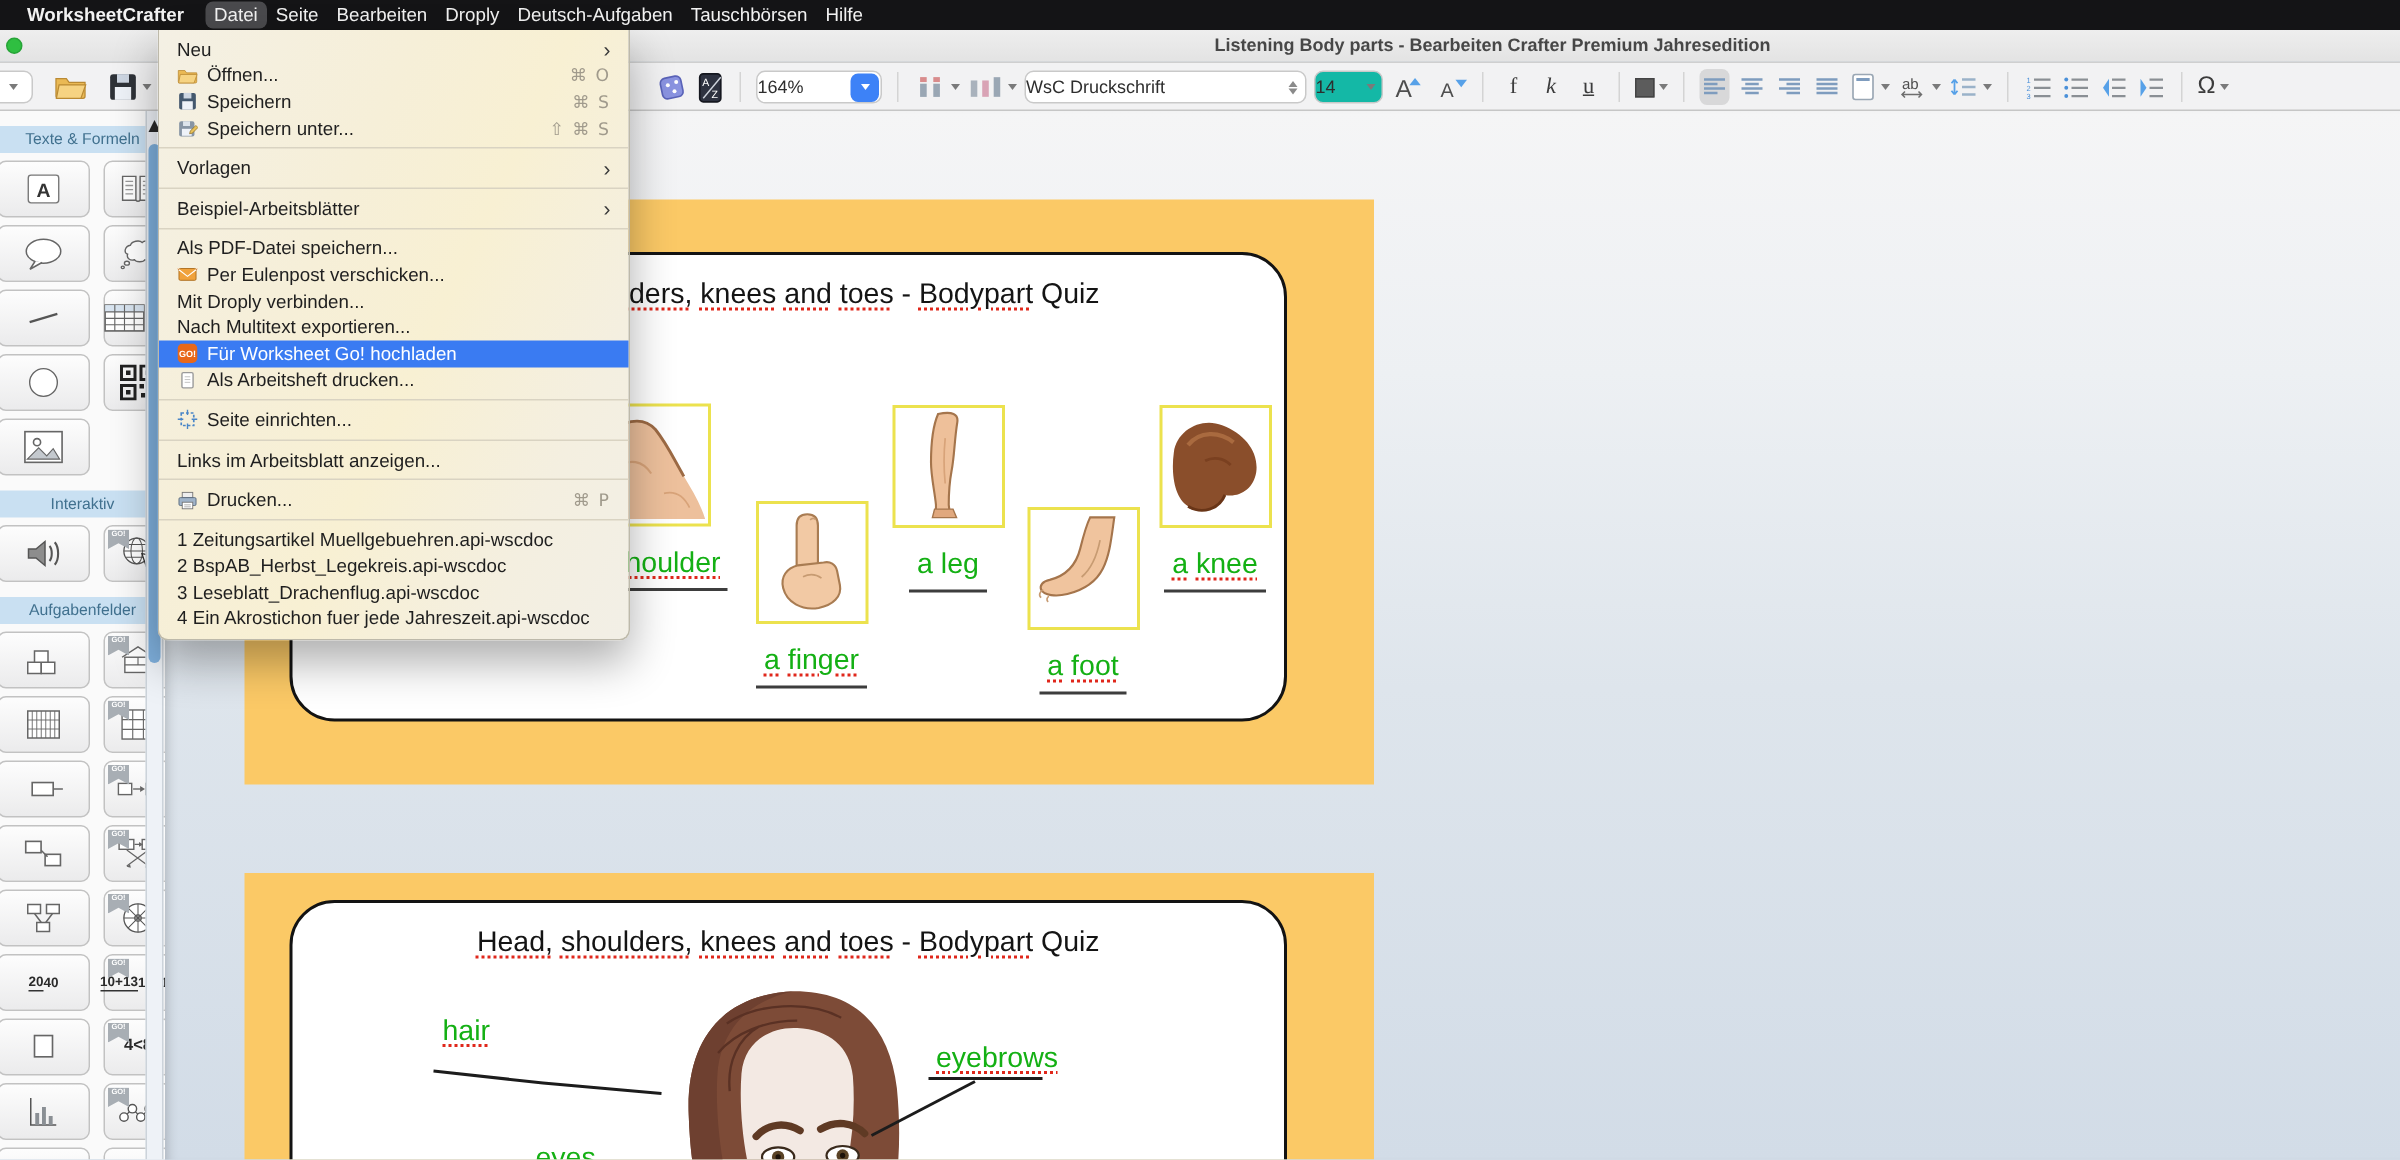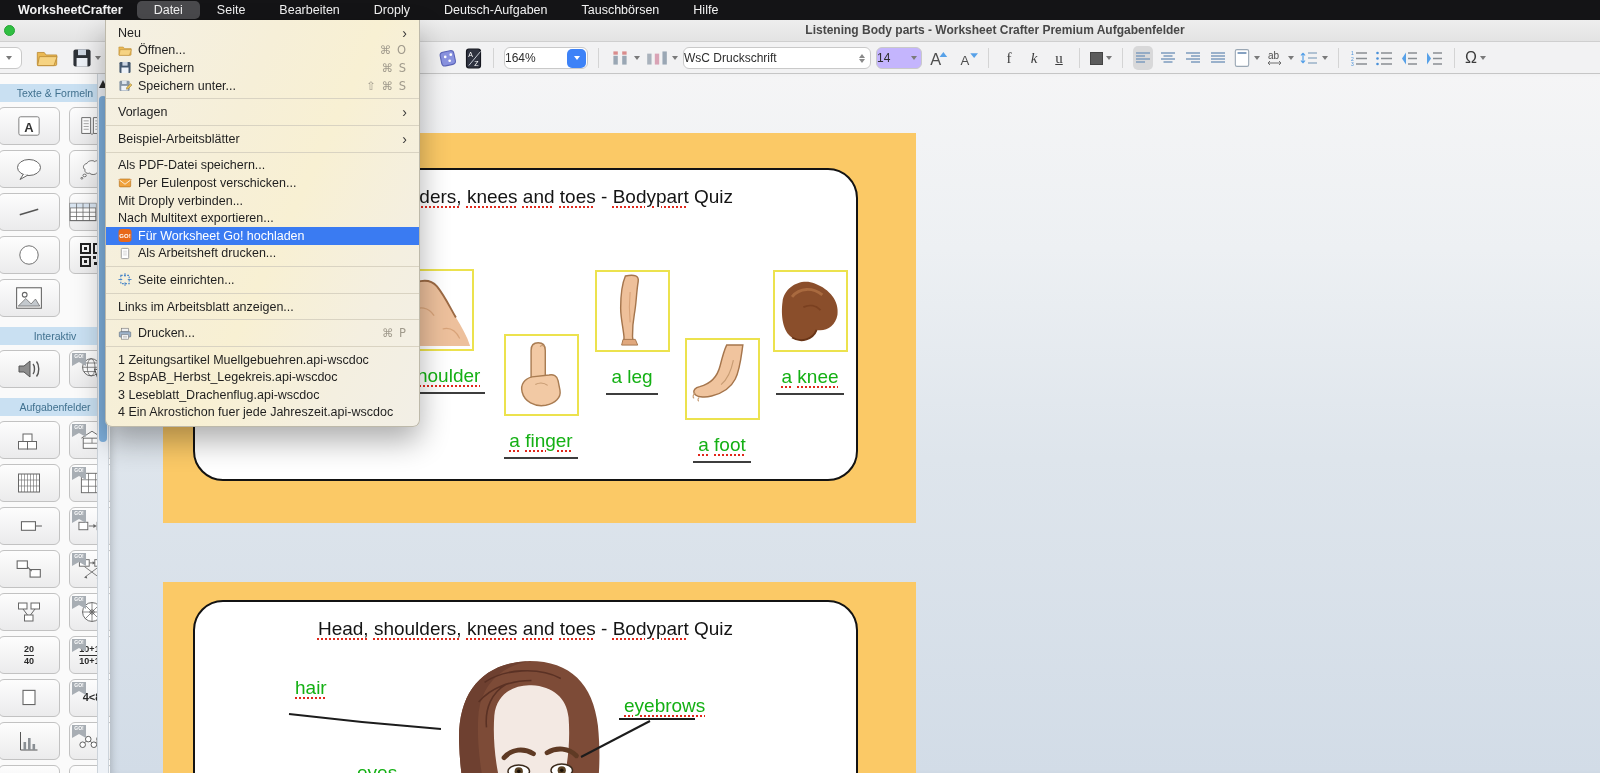--- a/index.html
+++ b/index.html
@@ -3,21 +3,21 @@
 <meta charset="utf-8">
 <style>
 *{margin:0;padding:0;box-sizing:border-box}
 html,body{width:1600px;height:773px;overflow:hidden}
 body{font-family:"Liberation Sans","DejaVu Sans",sans-serif;background:#d2dce7}
 #app{position:relative;width:1600px;height:773px;overflow:hidden}
 
 
 .menubar{position:absolute;top:0;left:0;right:0;height:20px;background:#141416;display:flex;align-items:center;color:#f2f2f2;font-size:12.5px;padding-left:10px;z-index:60}
 .mb-app{font-weight:bold;margin-right:6px;padding:19px 8px}
-.mb-item{padding:2px 17px;border-radius:5px;white-space:nowrap}
+.mb-item{padding:2px 6px;border-radius:5px;white-space:nowrap}
 .mb-item.active{background:#4a4a4d}
 
 
 .titlebar{position:absolute;top:20px;left:0;right:0;height:22px;background:linear-gradient(#eeeeee,#e3e3e3);border-bottom:1px solid #cfcfcf;z-index:10}
 .traffic{position:absolute;left:4px;top:5px;width:11px;height:11px;border-radius:50%;background:#2fbf41;border:1px solid #27a437}
 .win-title{position:absolute;left:390px;right:0;top:0;text-align:center;font-size:12px;font-weight:bold;color:#474747;line-height:21px}
 
 
 .toolbar{position:absolute;top:42px;left:0;right:0;height:32px;background:#f2f2f3;border-bottom:1px solid #c6c6c6;z-index:10}
 .tb-left{position:absolute;left:-8px;top:4px;display:flex;align-items:center;gap:13px}
@@ -28,40 +28,40 @@
 .chev{width:0;height:0;border-left:3.5px solid transparent;border-right:3.5px solid transparent;border-top:4px solid #7a7a7a;margin-left:3px}
 .tb-field{display:flex;align-items:center;background:#fff;border:1px solid #c9c9c9;border-radius:6px;height:22px;font-size:12px;color:#2e2e2e;padding-left:0}
 .zoom-field{width:84px}
 .zoom-btn{margin-left:auto;margin-right:1px;width:19px;height:19px;background:#3d82f7;border-radius:5px;display:flex;align-items:center;justify-content:center}
 .zoom-btn .chev{border-top-color:#fff;margin:0}
 .font-field{width:188px}
 .stepper{margin-left:auto;margin-right:5px;display:flex;flex-direction:column;gap:1px}
 .stepper i{width:0;height:0;border-left:3px solid transparent;border-right:3px solid transparent}
 .stepper .up{border-bottom:4px solid #8a8a8a}
 .stepper .dn{border-top:4px solid #8a8a8a}
-.size-field{width:46px;background:#c4b5fd}
+.size-field{width:46px;background:#14b8a6}
 .size-field .chev{margin-left:auto;margin-right:4px}
 .fmt{font-family:"Liberation Serif","DejaVu Serif",serif;font-size:15px;color:#3c3c3c;width:18px;text-align:center}
 .fmt.k{font-style:italic}
 .fmt.u{text-decoration:underline}
 .swatch{width:13px;height:13px;background:#5c5c5c;border:1px solid #444}
 .omega{font-size:16px;color:#3c3c3c}
 .tb-main svg{display:block}
 
 
 .sidebar{position:absolute;left:0;top:74px;bottom:0;width:110px;background:#fafafa;overflow:hidden;z-index:4;padding:6px 0 0 16px}
 .sb-header{margin:10px 0 5px -18px;width:114px;background:#c9e0f2;color:#41718f;font-size:10.5px;text-align:center;padding:3px 0;border-radius:2px}
 .sb-header:first-child{margin-top:4px}
 .sb-grid{display:grid;grid-template-columns:44px 46px;gap:5px 9px;justify-content:start}
 .tool{position:relative;height:38px;border:1px solid #c2c2c2;border-radius:6px;background:linear-gradient(#fdfdfd,#ebebec);display:flex;align-items:center;justify-content:center;gap:2px;flex-direction:row}
 .tool.partial{margin-left:-18px}
 .tool-ic{display:flex;align-items:center;justify-content:center}
 .tool-ic svg{width:28px;height:24px}
 .tool-tx{font-size:9px;font-weight:bold;color:#333}
-.tool-lines{display:flex;flex-direction:column;align-items:center;line-height:1.2}
+.tool-lines{display:flex;flex-direction:row;align-items:center;line-height:1.2}
 .tool-lines span{font-size:9px;font-weight:bold;color:#2a2a2a}
 .tool.frac .tool-lines span:first-child{border-bottom:1px solid #333}
 .tool.dots{flex-direction:column;gap:0}
 .tool.dots .tool-lines span{color:#1d2f7c}
 .tool.cmp .tool-lines span{font-size:11px}
 .go-ribbon{position:absolute;left:2px;top:2px;width:14px;height:13px;background:#a8aeb4;clip-path:polygon(0 0,100% 0,100% 100%,50% 70%,0 100%);color:#fff;font-size:5px;font-weight:bold;text-align:center;line-height:7px}
 .sb-spacer{height:38px}
 .sb-scrolltrack{position:absolute;left:97px;top:74px;bottom:0;width:12px;background:#eef2f7;border-left:1px solid #ccd3da;border-right:1px solid #ccd3da;z-index:6}
 .sb-up{position:absolute;left:99px;top:80px;z-index:7;width:0;height:0;border-left:4.5px solid transparent;border-right:4.5px solid transparent;border-bottom:8px solid #2a2a2a}
 .sb-thumb{position:absolute;left:99px;top:96px;width:8px;height:346px;background:#7fb0dd;border-radius:4px;z-index:7}
@@ -113,21 +113,21 @@
         <span class="mb-item">Bearbeiten</span>
         <span class="mb-item">Droply</span>
         <span class="mb-item">Deutsch-Aufgaben</span>
         <span class="mb-item">Tauschbörsen</span>
         <span class="mb-item">Hilfe</span>
       </span>
   </div>
 
   <div class="titlebar">
     <span class="traffic"></span>
-    <div class="win-title">Listening Body parts  - Worksheet Crafter Premium Aufgabenfelder</div>
+    <div class="win-title">Listening Body parts  - Bearbeiten Crafter Premium Jahresedition</div>
   </div>
 
   <div class="toolbar">
     <div class="tb-left">
       <span class="tbtn tb-field" style="width:30px">
           <span class="chev"></span>
         </span>
       <span class="tbtn">
           <svg width="24" height="18" viewBox="0 0 16 13">
             <path d="M1 2.5h5l1.3 1.8H15V11a1 1 0 0 1-1 1H2a1 1 0 0 1-1-1z" fill="#eab954" stroke="#ba8a33" stroke-width=".6"></path>

